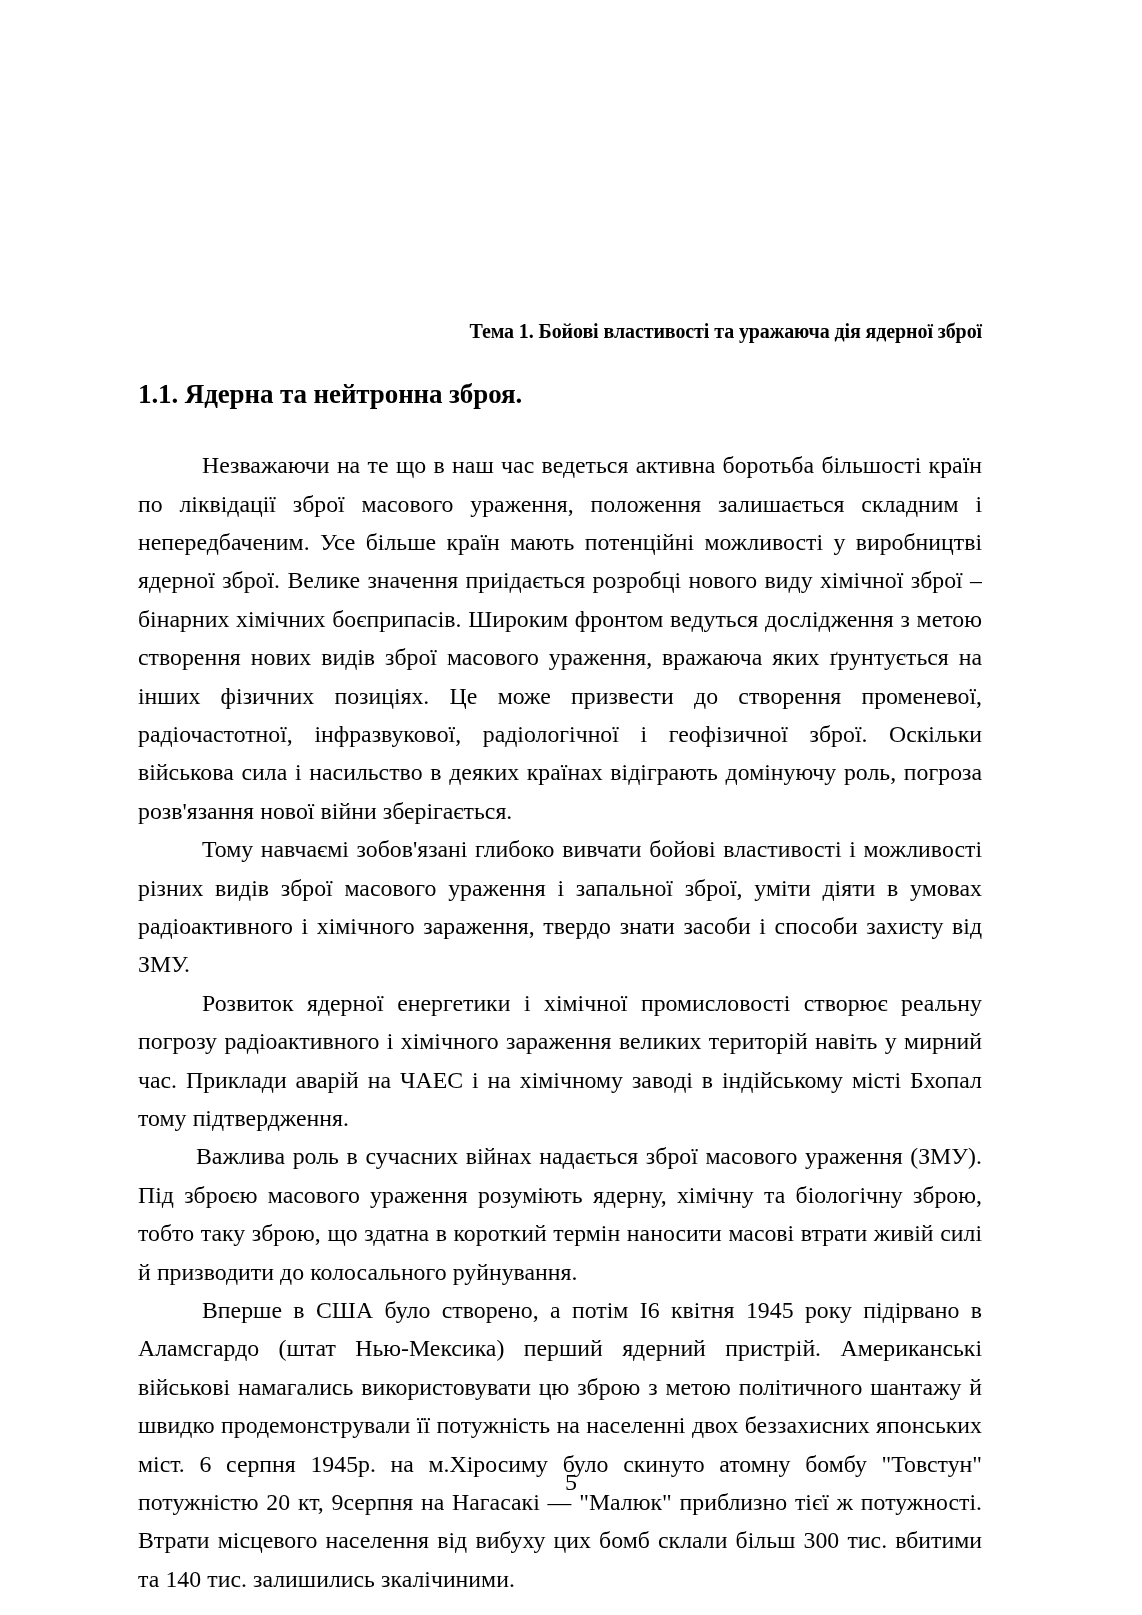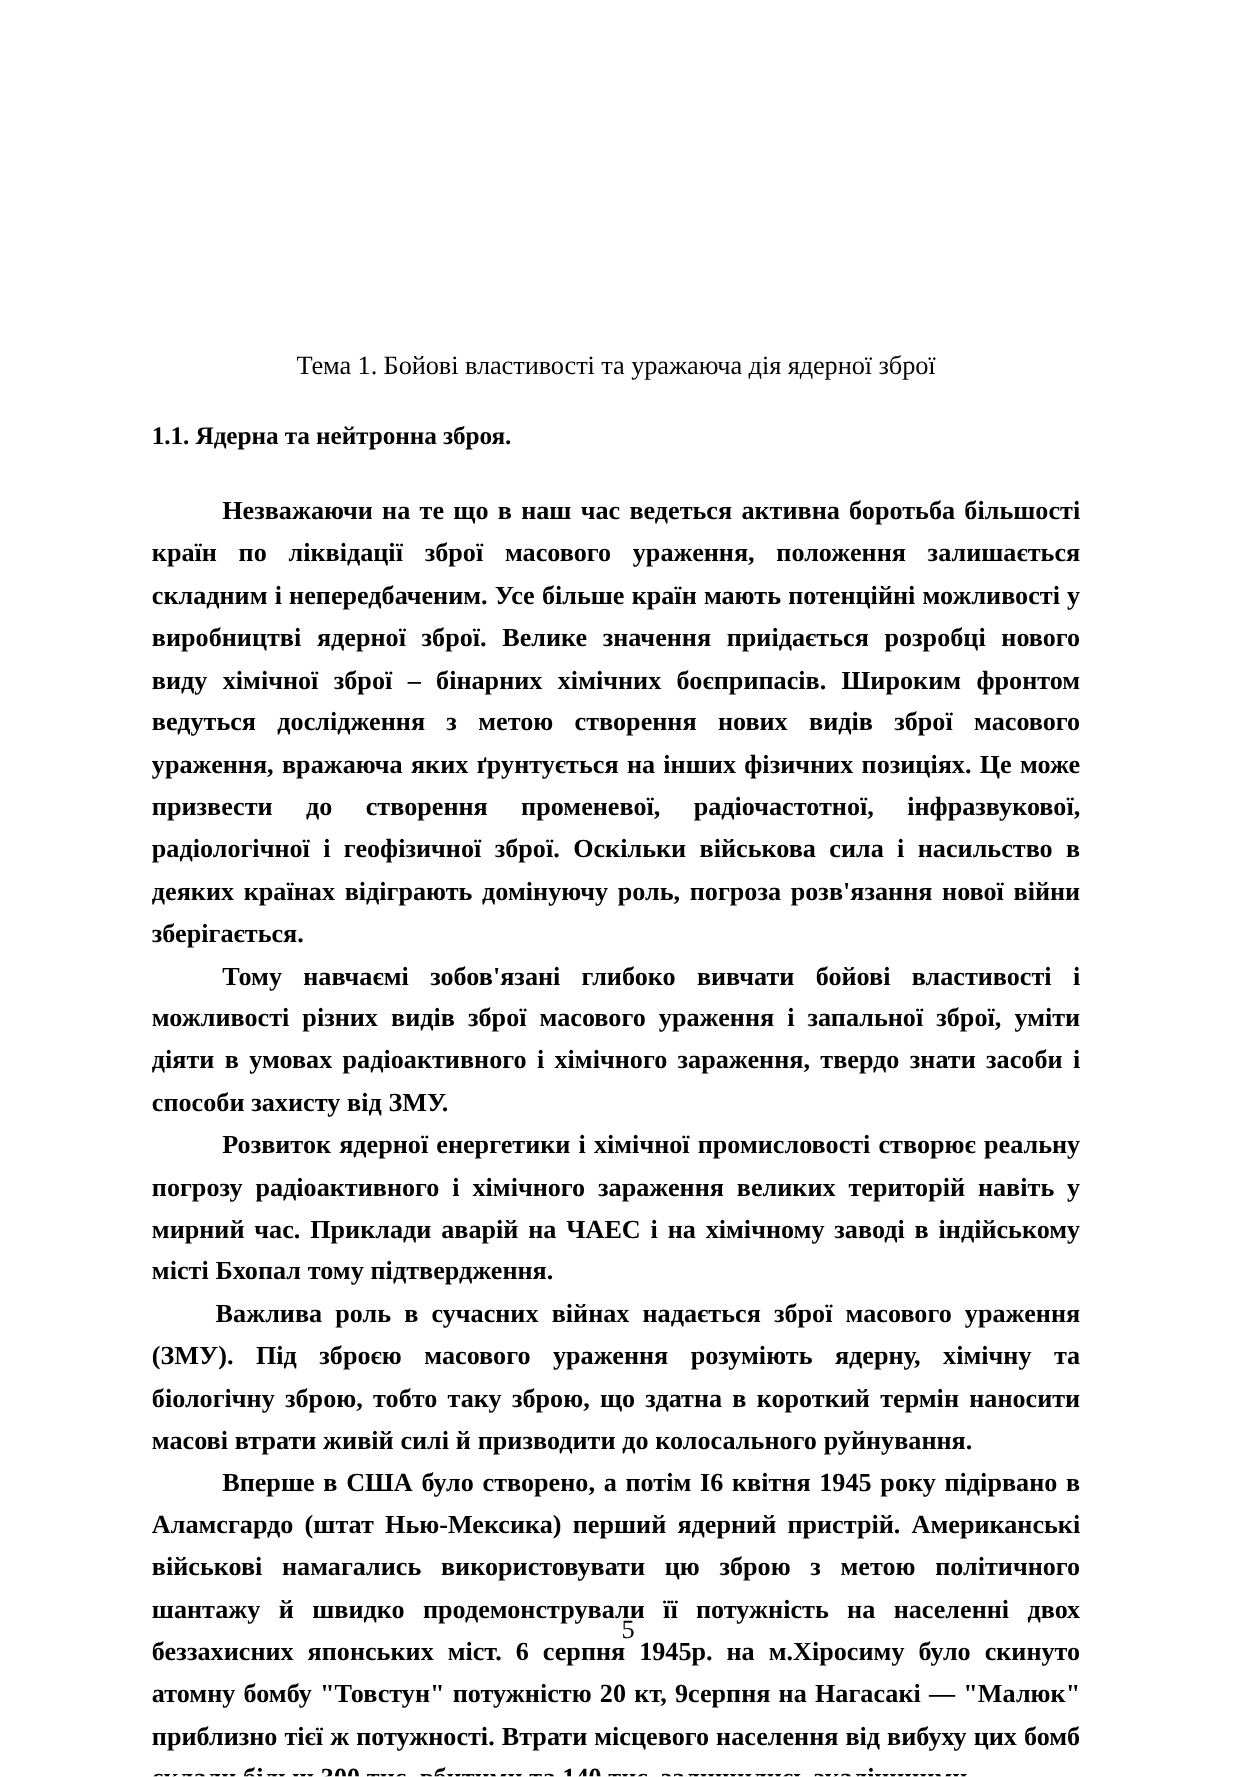--- a/index.html
+++ b/index.html
@@ -22,47 +22,46 @@
     background: #ffffff;
     overflow: hidden;
   }
   .content {
     position: absolute;
     left: 138px;
     top: 318px;
     width: 844px;
   }
   h1.doc-title {
-    font-size: 24px;
-    font-weight: normal;
+    font-size: 20px;
+    font-weight: bold;
     margin: 0 0 0 0;
     line-height: 1.30;
     letter-spacing: -0.1px;
-    text-align: center;
+    text-align: right;
   }
   h2.doc-subtitle {
-    font-size: 23px;
+    font-size: 27px;
     font-weight: bold;
     margin: 33px 0 0 0;
     line-height: 1.30;
     letter-spacing: -0.1px;
     text-align: left;
   }
   .body-block {
     margin-top: 34px;
   }
   p.para {
     font-size: 23.8px;
     line-height: 38.4px;
     margin: 0;
     text-align: justify;
     text-indent: 64px;
     hyphens: none;
     word-spacing: 0.2px;
-    font-weight: bold;
   }
   p.para.tight-indent {
     text-indent: 58px;
   }
   .page-number {
     position: absolute;
     left: 0;
     right: 0;
     top: 1468px;
     text-align: center;

